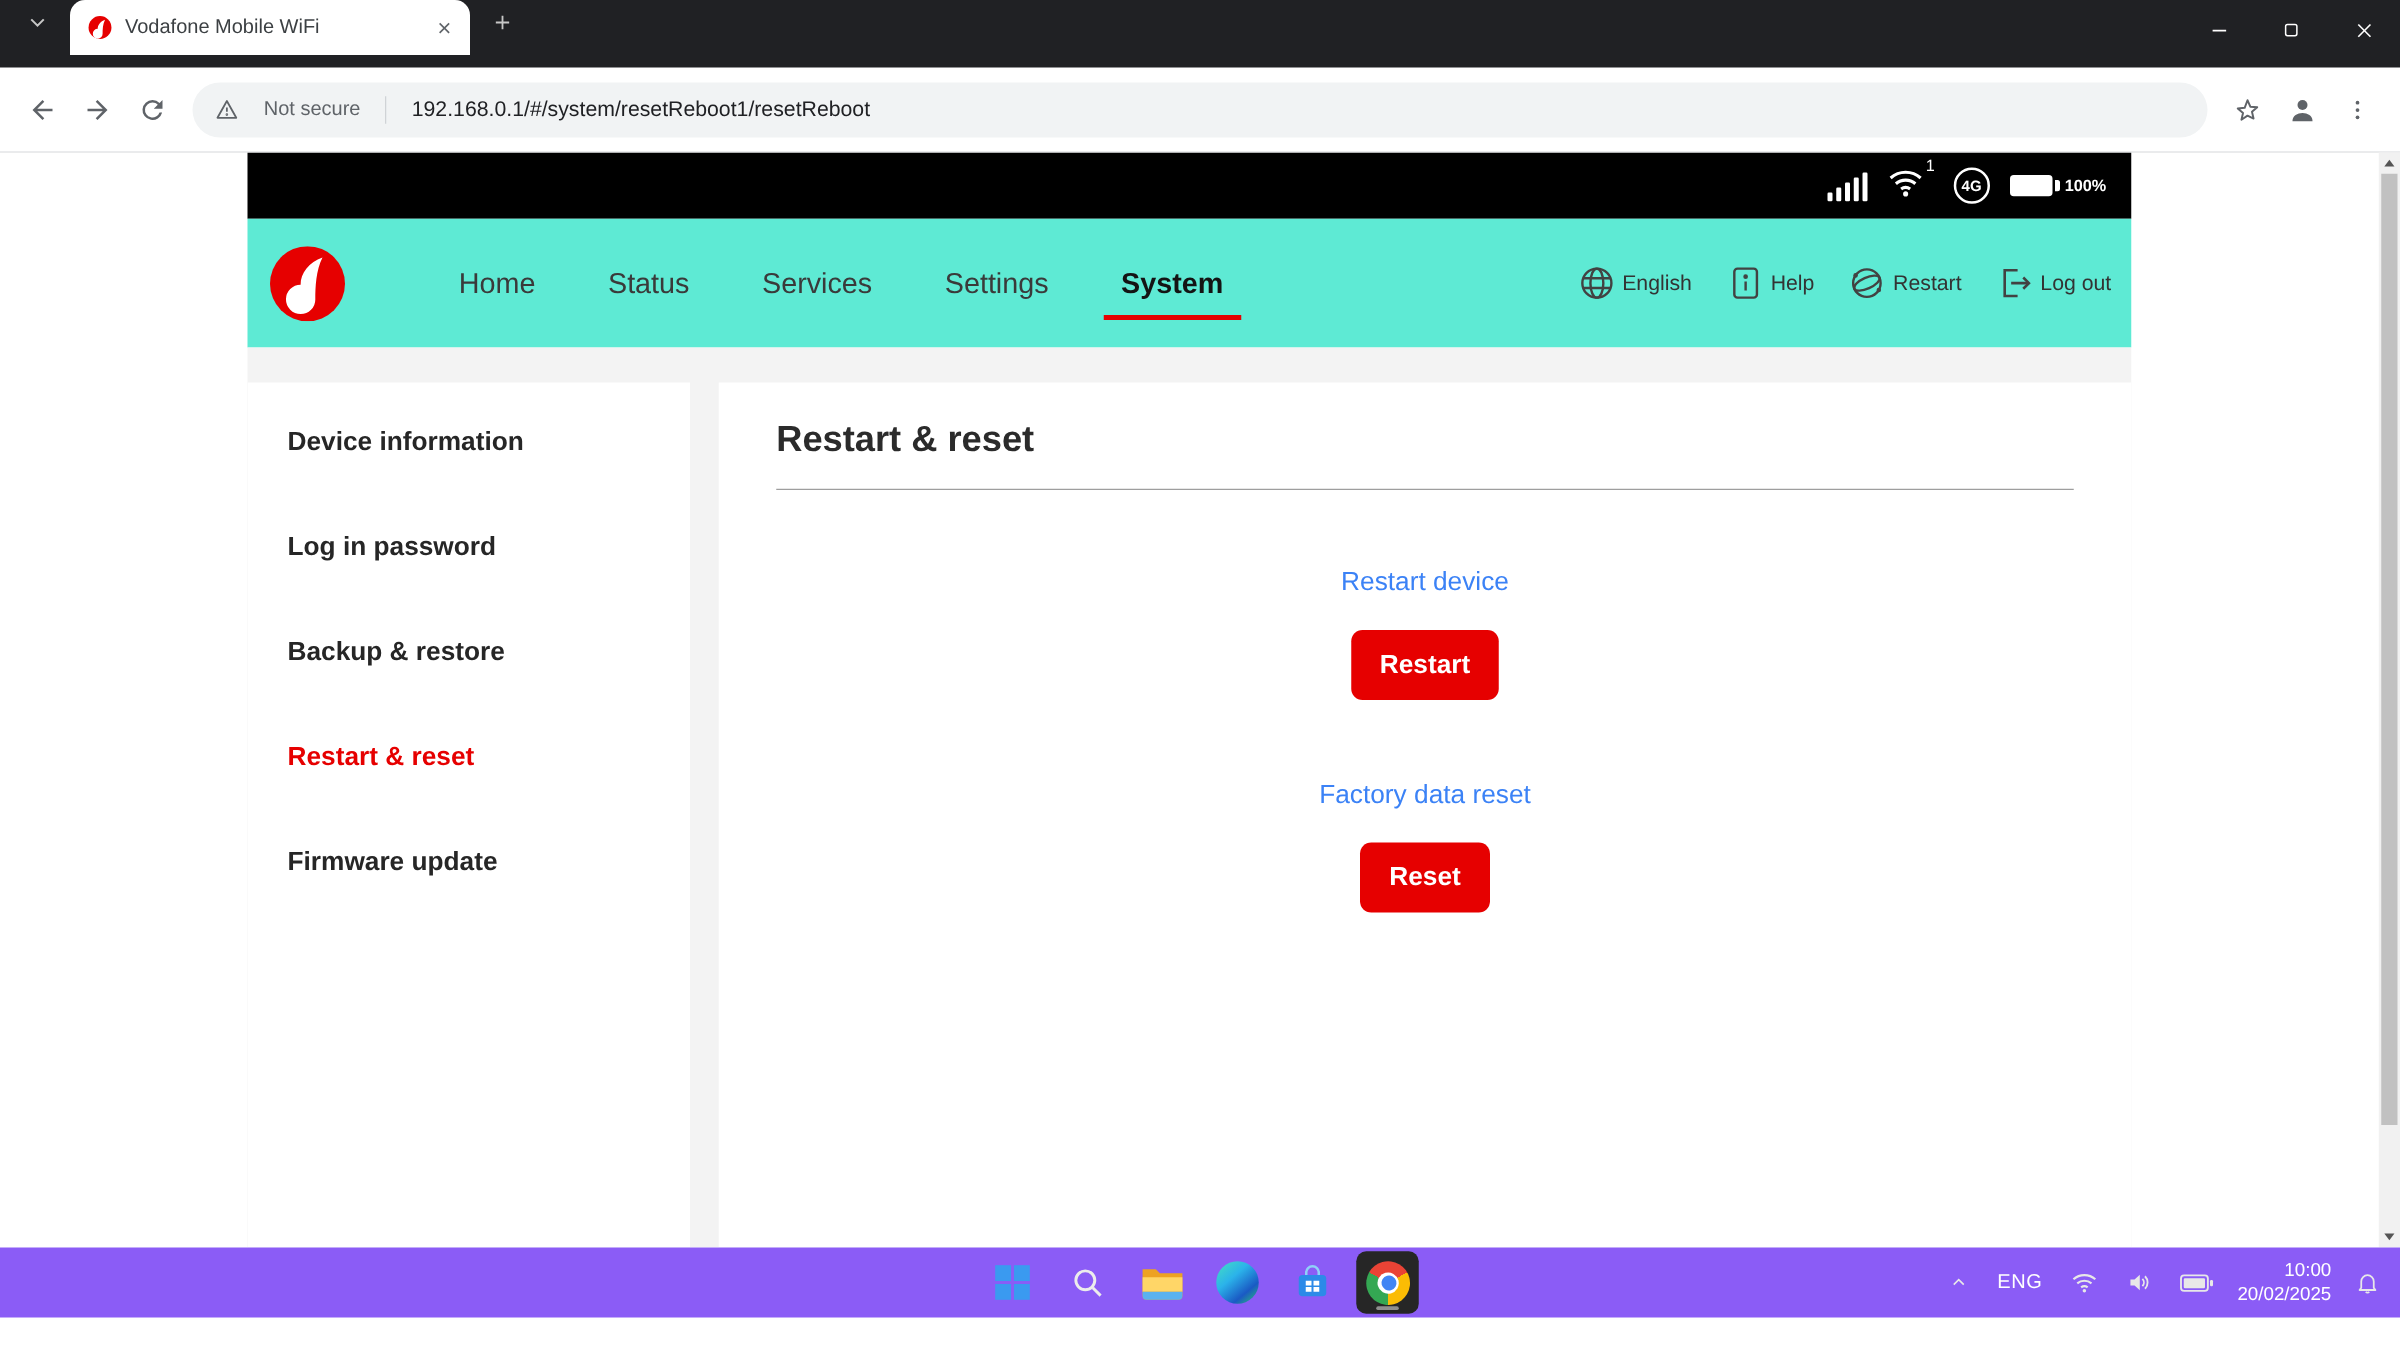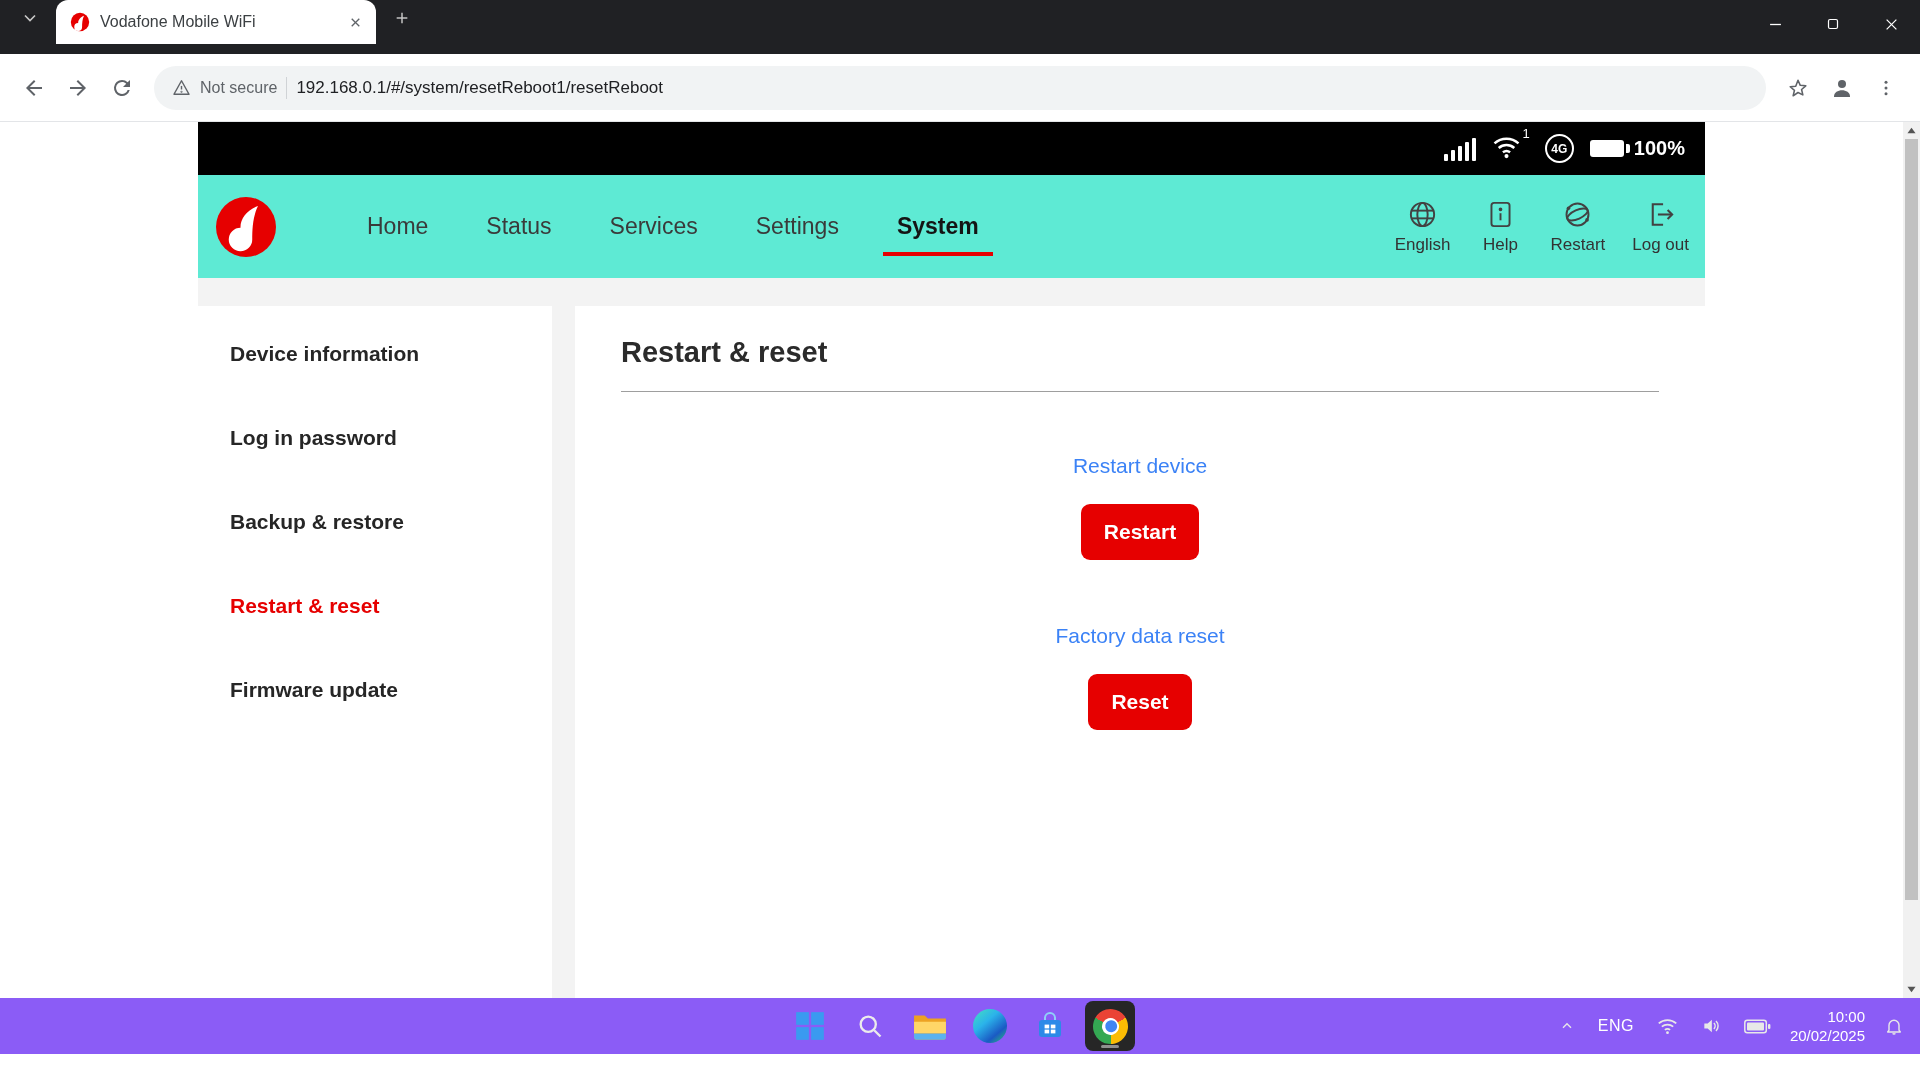--- a/index.html
+++ b/index.html
@@ -11,21 +11,21 @@
   .tab-search{width:36px;height:36px;margin:0 4px 10px 12px;display:flex;align-items:center;justify-content:center;border-radius:50%;cursor:pointer}
   .tab{width:320px;height:44px;background:#fff;border-radius:12px 12px 0 0;display:flex;align-items:center;gap:10px;padding:0 10px 0 14px;margin-left:4px}
   .tab-title{font-size:16px;color:#3c4043;flex:1;white-space:nowrap;overflow:hidden}
   .tab-close{width:22px;height:22px;display:flex;align-items:center;justify-content:center;border-radius:50%;cursor:pointer}
   .newtab{width:36px;height:36px;margin:0 0 12px 8px;display:flex;align-items:center;justify-content:center;border-radius:50%;cursor:pointer}
   .win-controls{position:absolute;right:0;top:0;height:48px;display:flex}
   .win-btn{width:58px;height:48px;display:flex;align-items:center;justify-content:center;cursor:pointer}
 
   .toolbar{height:68px;background:#fff;display:flex;align-items:center;padding:0 12px;border-bottom:1px solid #e3e5e8}
   .tb-btn{width:44px;height:44px;border-radius:50%;display:flex;align-items:center;justify-content:center;cursor:pointer;flex:0 0 auto}
-  .omnibox{flex:1;height:44px;background:#f1f3f4;border-radius:22px;display:flex;align-items:center;padding:15px 18px;margin:0 10px;gap:9px;min-width:0}
+  .omnibox{flex:1;height:44px;background:#f1f3f4;border-radius:22px;display:flex;align-items:center;padding:15px 18px;margin:0 10px;gap:20px;min-width:0}
   .ns-label{font-size:16px;color:#5f6368;white-space:nowrap}
   .omni-divider{width:1px;height:22px;background:#d0d3d6}
   .url-text{font-size:17px;color:#202124;white-space:nowrap;overflow:hidden}
 
   
   .viewport{height:876px;position:relative;background:#fff}
   .page{position:absolute;left:0;top:0;right:17px;bottom:0;overflow:hidden}
   .scrollbar{position:absolute;right:0;top:0;width:17px;height:100%;background:#f1f1f1}
   .sb-arrow{height:17px;display:flex;align-items:center;justify-content:center;cursor:pointer}
   .sb-arrow.down{position:absolute;bottom:0;left:0;right:0}
@@ -35,29 +35,29 @@
 
   .statusbar{height:53px;background:#000;display:flex;align-items:center;justify-content:flex-end;gap:16px;padding-right:20px;color:#fff;flex:0 0 auto}
   .sig{display:flex;align-items:flex-end;gap:3px;height:24px}
   .sig i{display:block;width:4px;background:#fff;border-radius:1px}
   .wifi-wrap{position:relative;padding-right:8px}
   .wifi-count{position:absolute;top:-9px;right:-1px;font-size:13px;color:#fff}
   .badge-4g{width:29px;height:29px;border:2px solid #fff;border-radius:50%;display:flex;align-items:center;justify-content:center;font-size:12px;font-weight:bold}
   .batt{display:flex;align-items:center;gap:2px}
   .batt-body{width:34px;height:17px;background:#fff;border-radius:3px}
   .batt-nub{width:4px;height:9px;background:#fff;border-radius:0 2px 2px 0}
-  .batt-label{font-size:20px;font-weight:bold;margin-left:2px}
+  .batt-label{font-size:13px;font-weight:bold;margin-left:2px}
 
   .navbar{height:103px;background:#5eead4;display:flex;align-items:center;padding:0 16px 0 18px;flex:0 0 auto}
   .menu{display:flex;margin-left:62px;height:100%}
   .menu-item{font-size:23px;color:#3a3a3a;padding:0 29px;height:100%;display:flex;align-items:center;cursor:pointer;position:relative}
   .menu-item.active{font-weight:bold;color:#141414}
   .menu-item.active::after{content:"";position:absolute;left:15px;right:15px;bottom:22px;height:4px;background:#e60000}
   .utils{margin-left:auto;display:flex;align-items:flex-start;gap:27px}
-  .util{display:flex;flex-direction:column;align-items:center;gap:5px;cursor:pointer;min-width:46px}
+  .util{display:flex;flex-direction:row;align-items:center;gap:5px;cursor:pointer;min-width:46px}
   .util-label{font-size:17px;color:#333}
 
   .content{flex:1;background:#f3f3f3;display:flex;gap:23px;padding-top:28px;overflow:hidden}
   .sidebar-card{width:354px;background:#fff;padding:34px 20px 0 32px;flex:0 0 auto}
   .side-item{font-size:21px;font-weight:bold;color:#262626;line-height:27px;margin-bottom:57px;cursor:pointer}
   .side-item.active{color:#e60000}
   .main-card{flex:1;background:#fff;padding:30px 46px 0 46px}
   .page-title{font-size:29px;font-weight:bold;color:#2b2b2b}
   .title-rule{border:none;border-top:1px solid #9e9e9e;margin-top:22px}
   .section{text-align:center}

